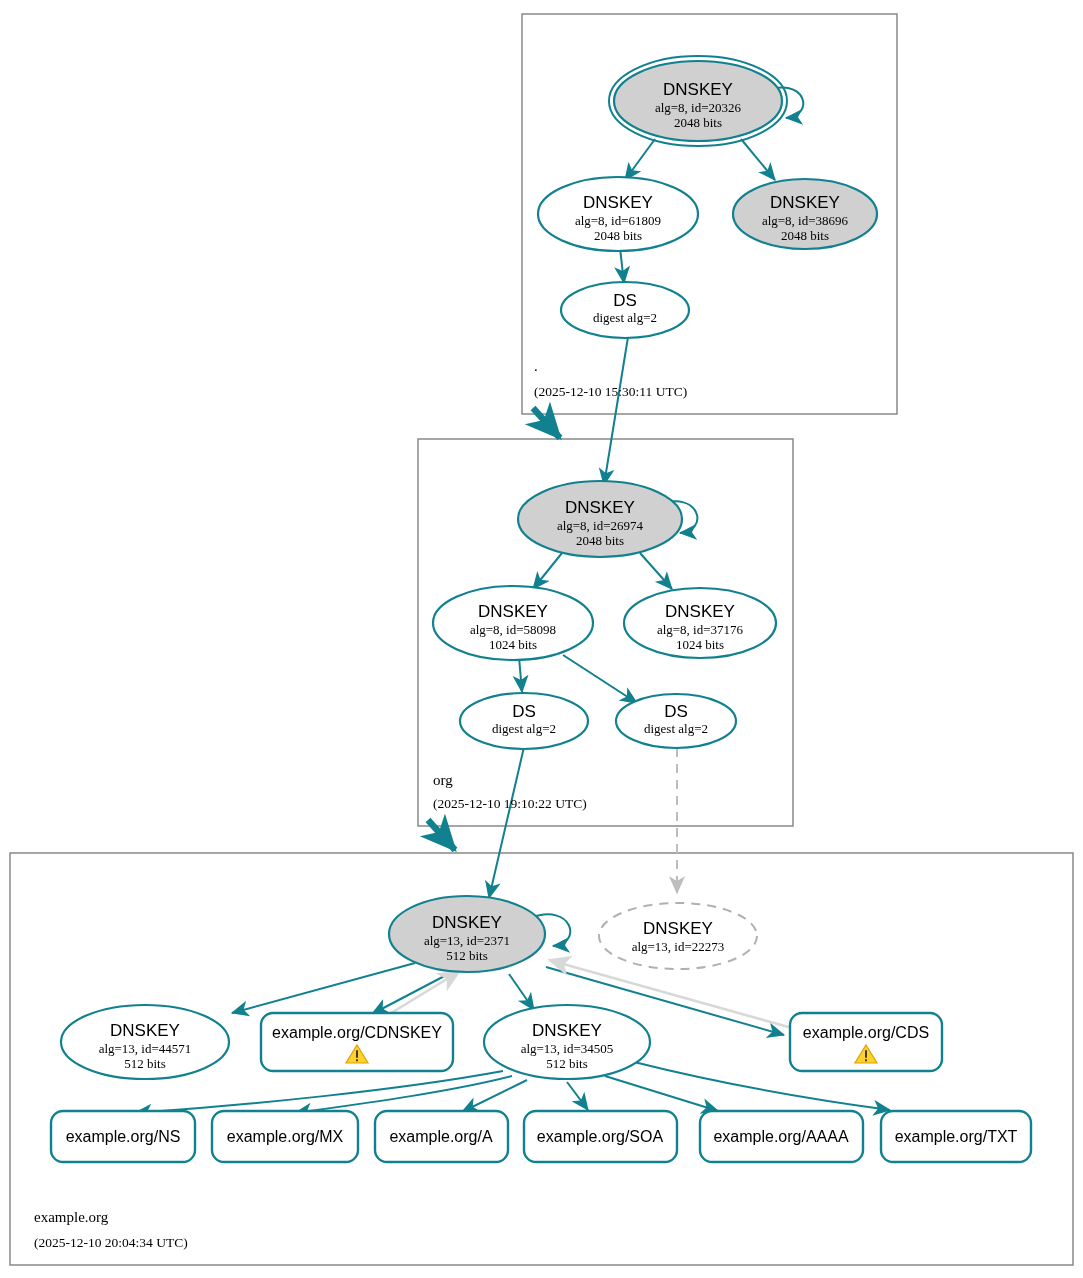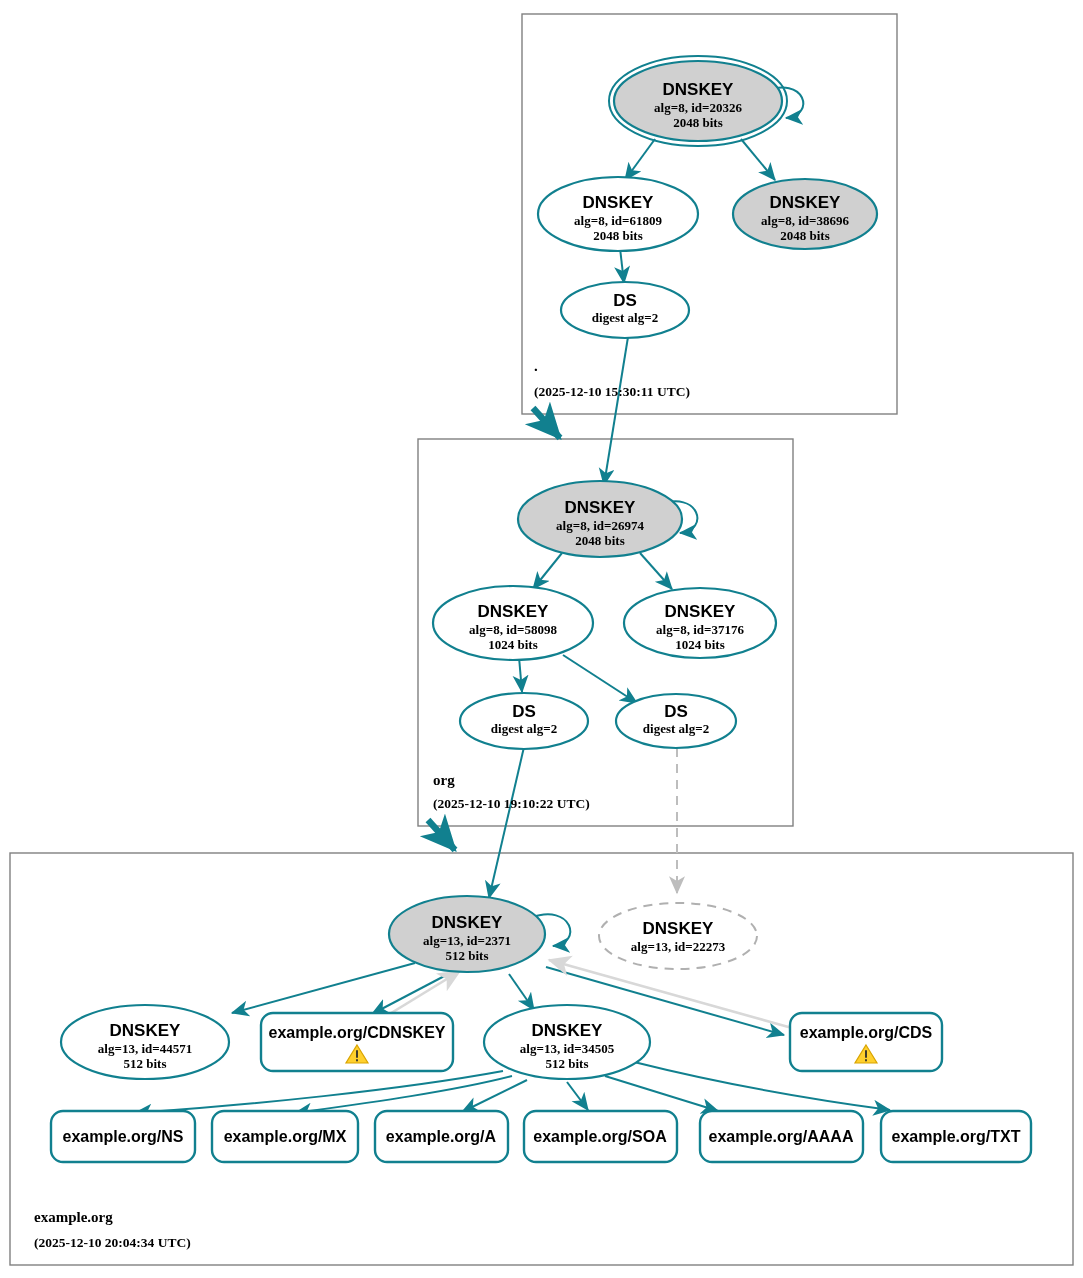--- a/index.html
+++ b/index.html
@@ -10,21 +10,20 @@
   }
   body {
     font-family: "Liberation Sans", sans-serif;
   }
   #canvas {
     position: relative;
     width: 1083px;
     height: 1278px;
     overflow: hidden;
     background: #ffffff;
-    font-weight: bold;
   }
   #graph-svg {
     position: absolute;
     left: 0;
     top: 0;
     width: 1083px;
     height: 1278px;
   }
   .zone-box {
     fill: #ffffff;

